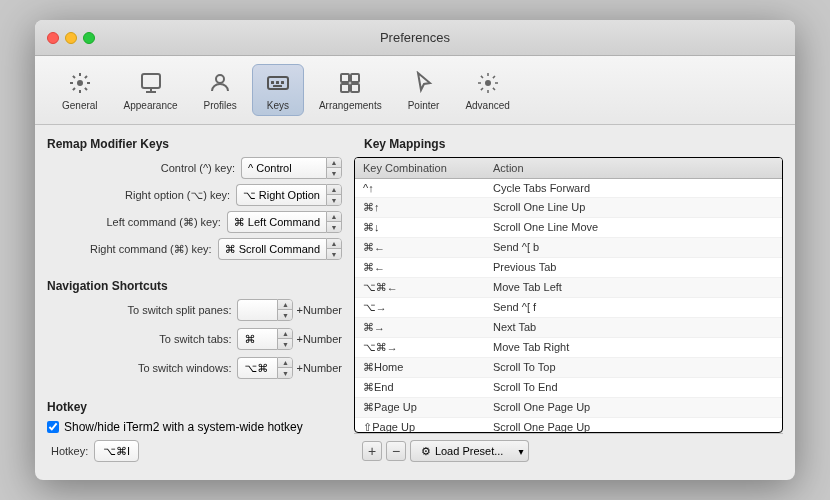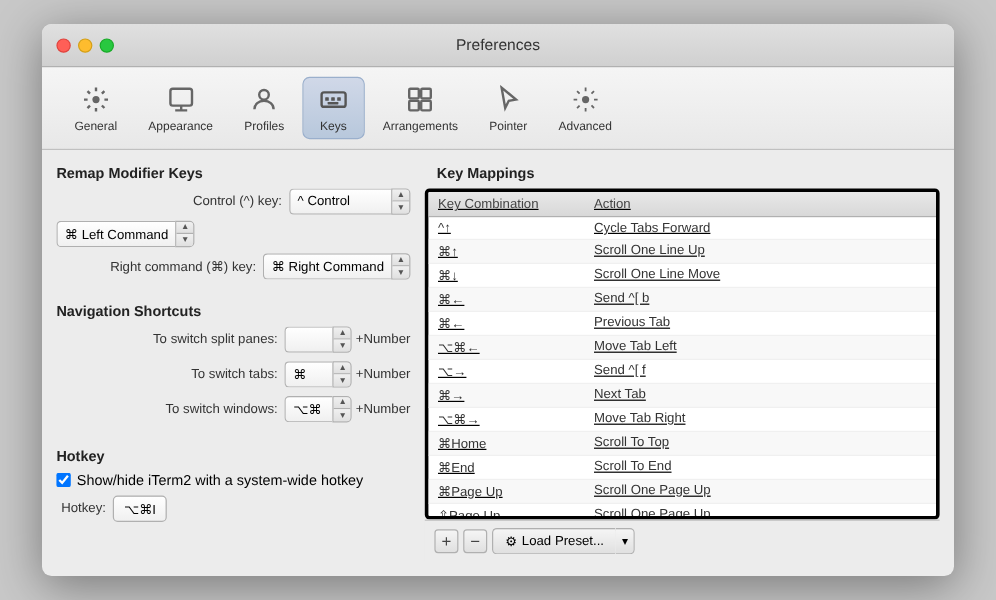--- a/index.html
+++ b/index.html
@@ -210,26 +210,25 @@
       flex-direction: column;
     }
     .key-mappings-title {
       font-weight: 700;
       font-size: 12px;
       color: #222;
       margin-bottom: 6px;
       padding-left: 10px;
     }
     .table-container {
-      border: 3px solid #000000;
+      border: 1px solid #000000;
       border-radius: 4px;
       overflow: hidden;
       flex: 1;
       background: #fff;
-      text-decoration: underline;
     }
     .table-header {
       display: flex;
       background: linear-gradient(#e8e8e8, #d8d8d8);
       border-bottom: 1px solid #b0b0b0;
       padding: 4px 8px;
     }
     .table-col-header {
       font-size: 11px;
       color: #444;
@@ -399,32 +398,43 @@
           <span class="form-label">Control (^) key:</span>
           <div class="select-with-spinner">
             <div class="select-inline">^ Control</div>
             <div class="spinner-right">
               <div class="spinner-btn">▲</div>
               <div class="spinner-btn">▼</div>
             </div>
           </div>
         </div>
         <div class="form-row">
+          <span class="form-label">Right option (⌥) key:</span>
+          <div class="select-with-spinner">
+            <div class="select-inline">⌥ Right Option</div>
+            <div class="spinner-right">
+              <div class="spinner-btn">▲</div>
+              <div class="spinner-btn">▼</div>
+            </div>
+          </div>
+        </div>
+        <div class="form-row">
+          <span class="form-label">Left command (⌘) key:</span>
           <div class="select-with-spinner">
             <div class="select-inline">⌘ Left Command</div>
             <div class="spinner-right">
               <div class="spinner-btn">▲</div>
               <div class="spinner-btn">▼</div>
             </div>
           </div>
         </div>
         <div class="form-row">
           <span class="form-label">Right command (⌘) key:</span>
           <div class="select-with-spinner">
-            <div class="select-inline">⌘ Right Command</div>
+            <div class="select-inline">⌘ Scroll Command</div>
             <div class="spinner-right">
               <div class="spinner-btn">▲</div>
               <div class="spinner-btn">▼</div>
             </div>
           </div>
         </div>
       </div>
 
       <div class="nav-shortcuts">
         <div class="section-title">Navigation Shortcuts</div>

